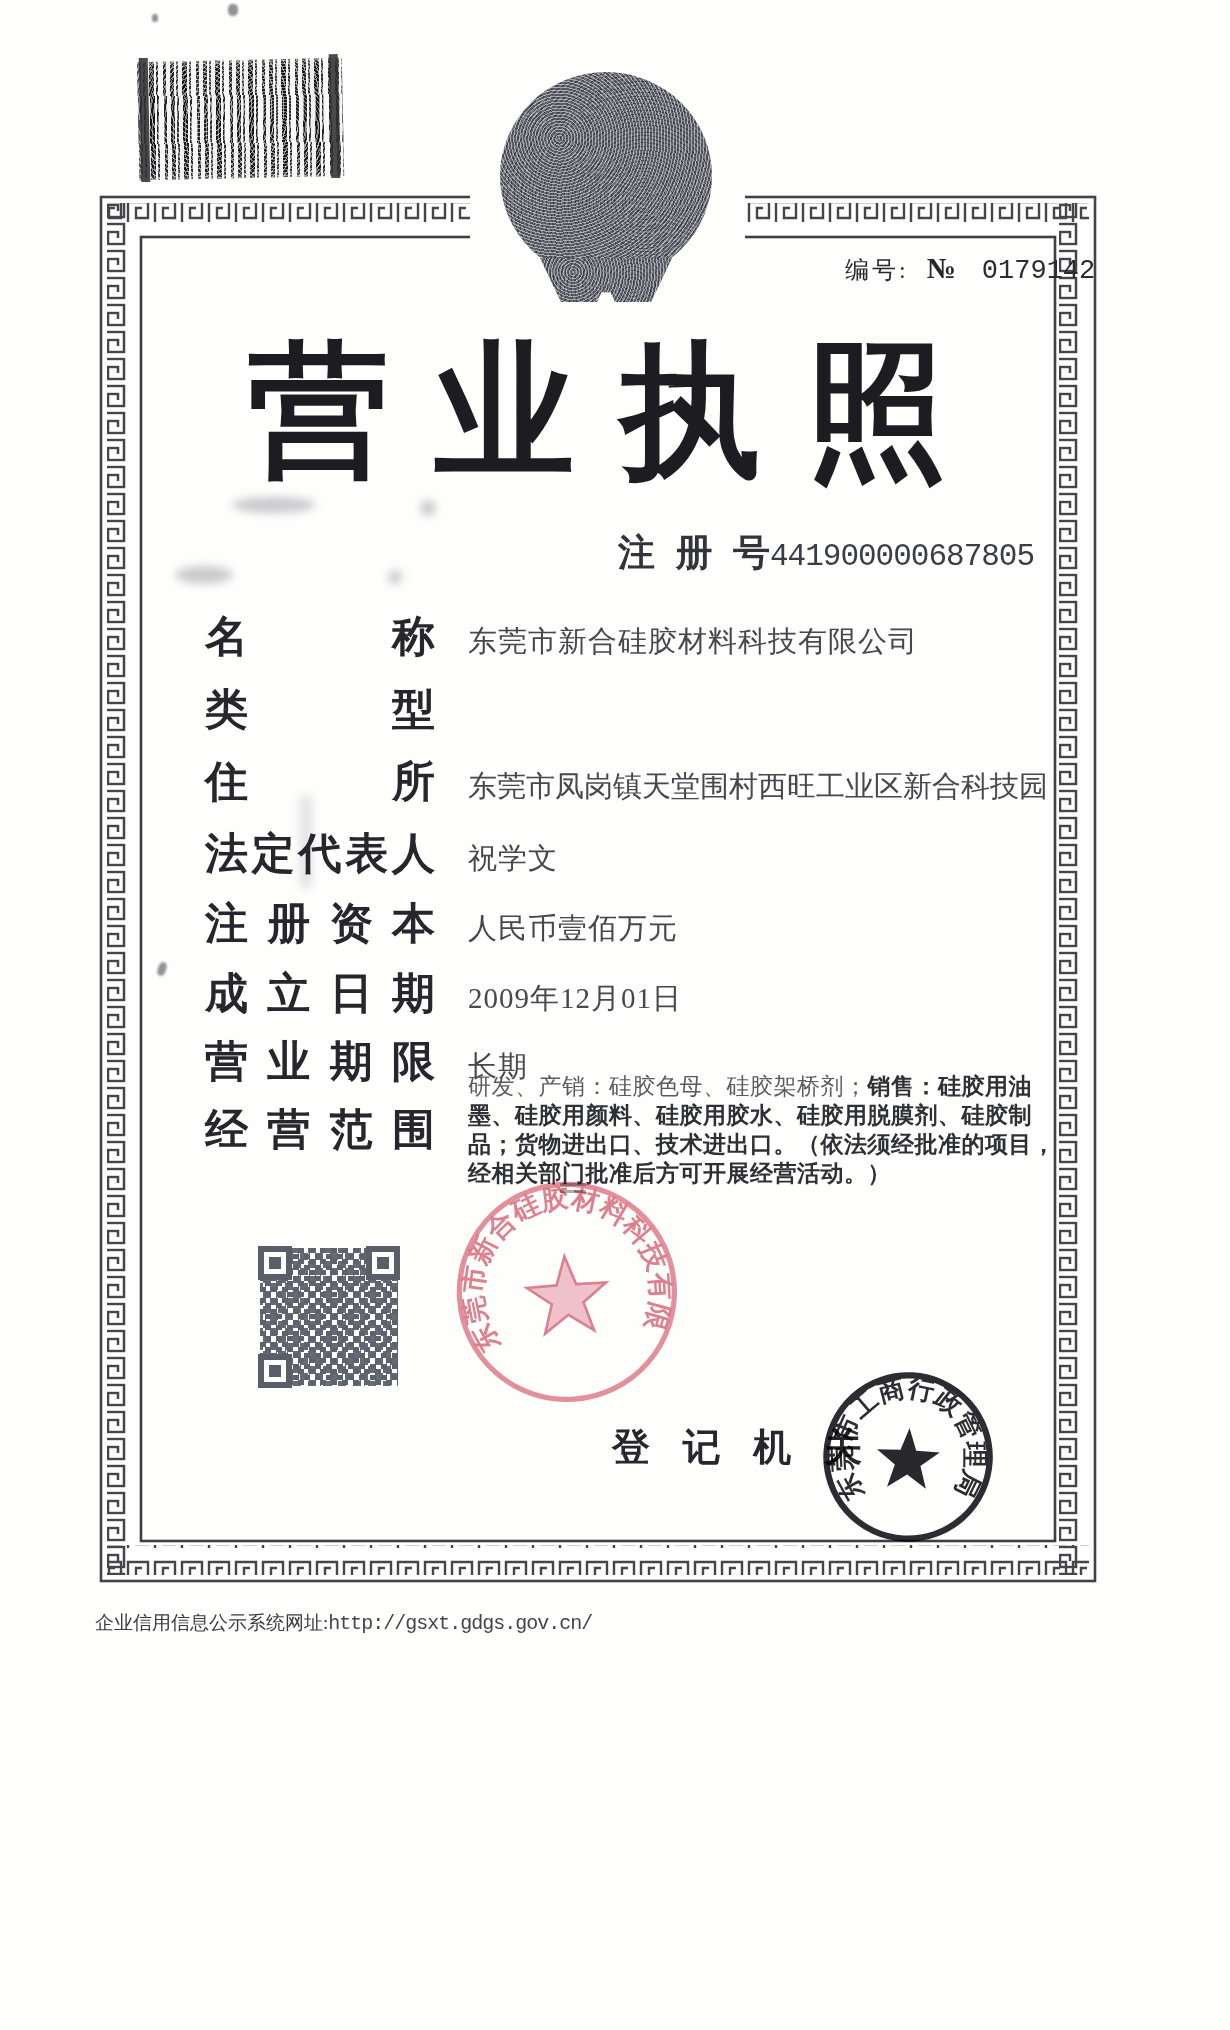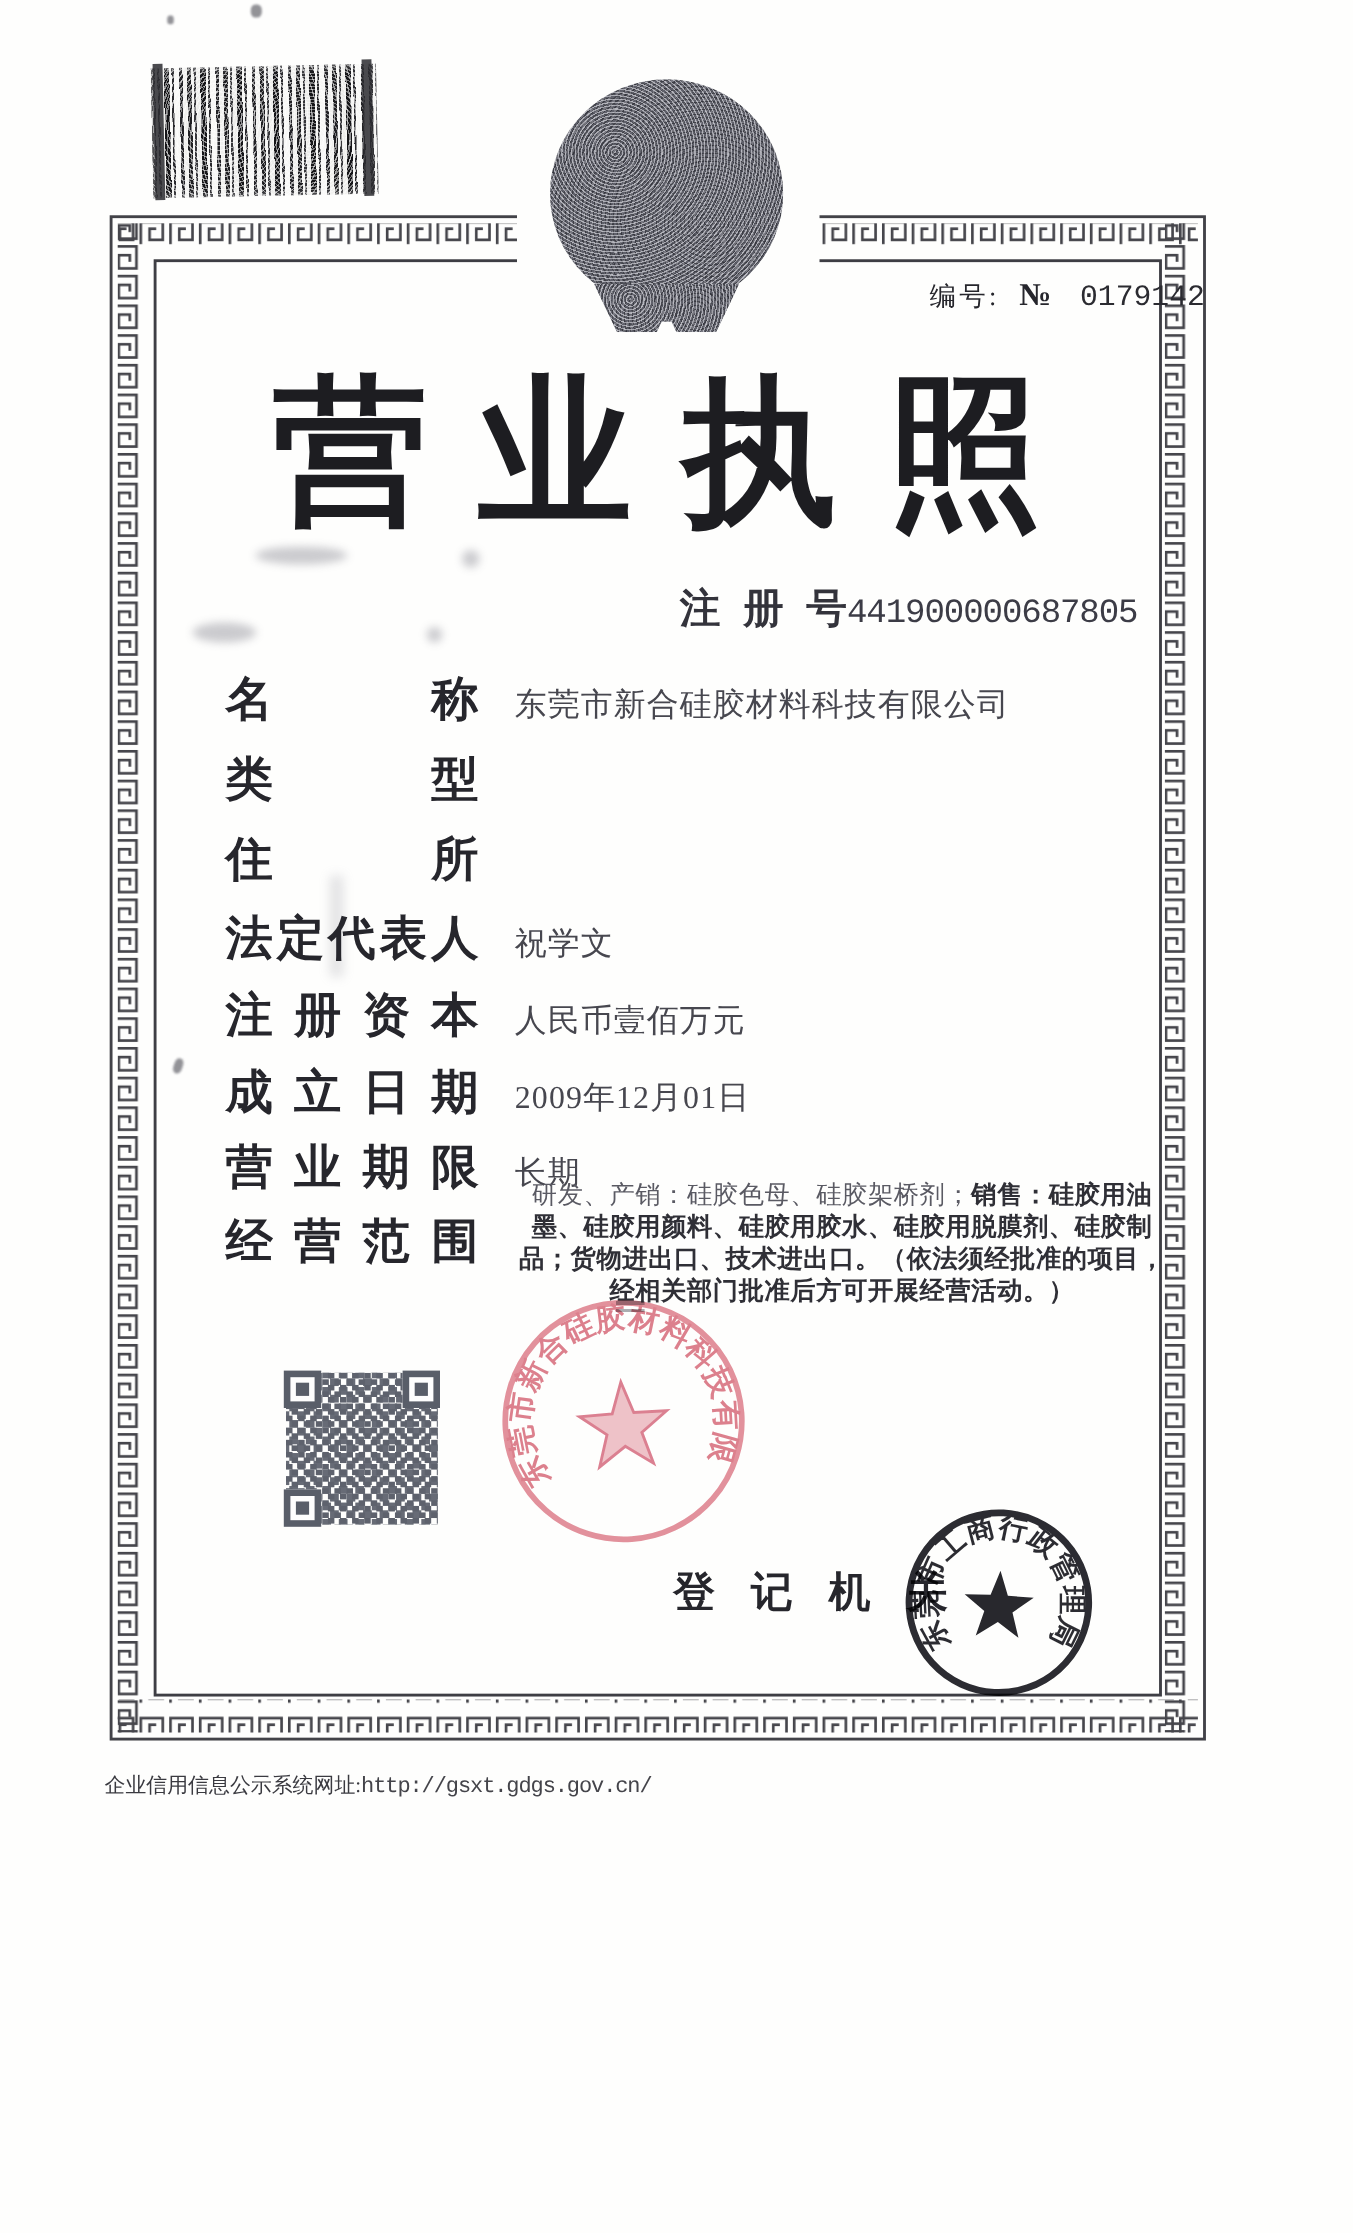--- a/index.html
+++ b/index.html
@@ -55,21 +55,21 @@
   
   .regno{position:absolute;left:618px;top:528px;z-index:4;display:flex;align-items:baseline;}
   .regno .lbl{width:152px;display:flex;justify-content:space-between;font-size:37px;font-weight:bold;color:#33333b;}
   .regno .val{font-family:"Liberation Mono",monospace;font-size:31px;letter-spacing:-1px;color:#3c3c46;}
 
   
   .field-row{position:absolute;left:205px;width:860px;display:flex;align-items:flex-start;z-index:4;}
   .field-label{width:230px;flex:0 0 230px;display:flex;justify-content:space-between;
     font-size:43px;line-height:1;font-weight:bold;color:#26262c;}
   .field-value{margin-left:33px;margin-top:10px;font-size:29px;line-height:1.15;color:#47474f;letter-spacing:1px;}
-  .scope-text{margin-left:33px;width:595px;font-size:23px;line-height:29px;letter-spacing:.5px;text-align:center;}
+  .scope-text{margin-left:33px;width:595px;font-size:23px;line-height:29px;letter-spacing:.5px;}
   .scope-n{color:#5a5a63;}
   .scope-b{color:#2f2f36;font-weight:bold;}
 
   
   .qr{position:absolute;left:258px;top:1246px;width:142px;height:142px;z-index:2;opacity:.9;}
   .qr-body{position:absolute;inset:2px;
     background:
       repeating-conic-gradient(#4d525e 0% 25%, transparent 0% 50%) 0px 0px/11px 11px,
       repeating-conic-gradient(#575c68 0% 25%, transparent 0% 50%) 3px 5px/15px 15px;}
   .finder{position:absolute;width:22px;height:22px;border:6px solid #484d59;background:#fff;}
@@ -161,20 +161,21 @@
     <div class="field-label">
         <span>类</span>
         <span>型</span>
       </div>
   </div>
   <div class="field-row" style="top:760px;">
     <div class="field-label">
         <span>住</span>
         <span>所</span>
       </div>
+    <div class="field-value" style="letter-spacing:0;">东莞市凤岗镇天堂围村西旺工业区新合科技园</div>
   </div>
   <div class="field-row" style="top:832px;">
     <div class="field-label">
         <span>法</span>
         <span>定</span>
         <span>代</span>
         <span>表</span>
         <span>人</span>
       </div>
     <div class="field-value">祝学文</div>

